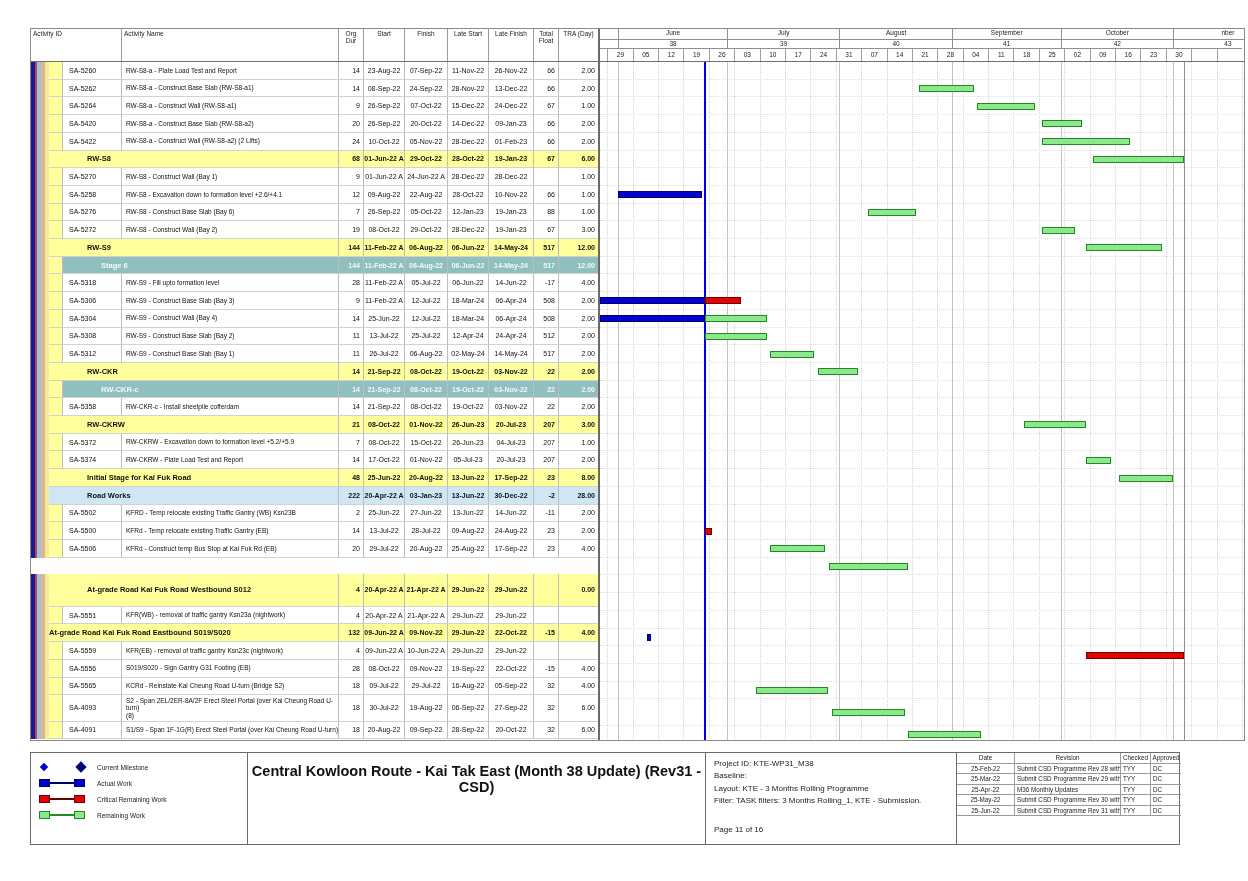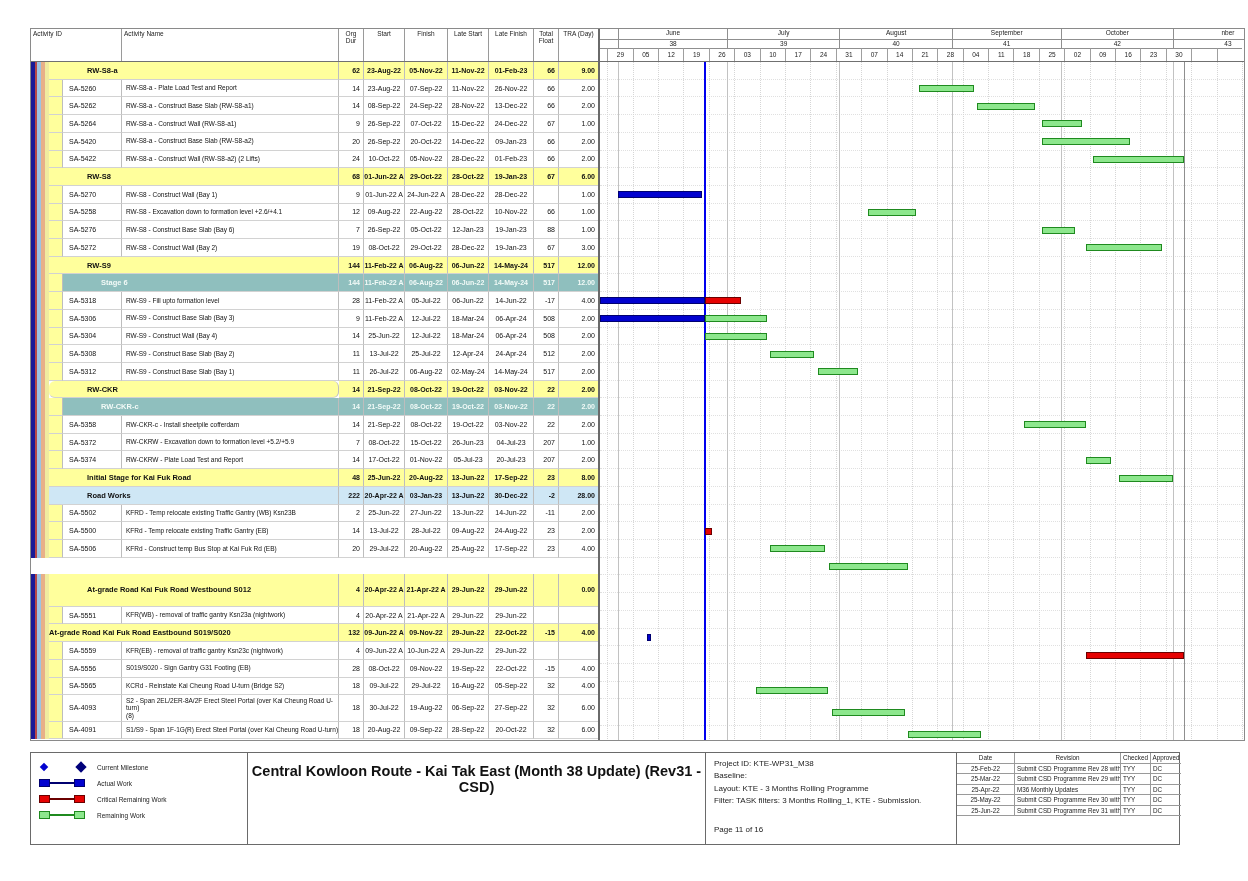--- a/index.html
+++ b/index.html
@@ -62,31 +62,20 @@
         <div class="hcell hc-c" style="width:43px">Finish</div>
         <div class="hcell hc-c" style="width:41px">Late Start</div>
         <div class="hcell hc-c" style="width:45px">Late Finish</div>
         <div class="hcell hc-c" style="width:25px">Total
 Float</div>
         <div class="hcell hc-c" style="width:39px;border-right:none">TRA (Day)</div>
       </div>
       <div id="tbody">
           <div class="trow" style="height: 17.71px;">
             <div class="stripes"></div>
-            <div class="cell sumlbl" style="width: 290px; flex: 0 0 290px; padding-left: 38px; background: rgb(255, 255, 156); color: rgb(17, 17, 17);">RW-S8-a</div>
-            <div class="cell c-r bold" style="width: 25px; flex: 0 0 25px; background: rgb(255, 255, 156); color: rgb(17, 17, 17);">62</div>
-            <div class="cell c-c bold" style="width: 41px; flex: 0 0 41px; background: rgb(255, 255, 156); color: rgb(17, 17, 17);">23-Aug-22</div>
-            <div class="cell c-c bold" style="width: 43px; flex: 0 0 43px; background: rgb(255, 255, 156); color: rgb(17, 17, 17);">05-Nov-22</div>
-            <div class="cell c-c bold" style="width: 41px; flex: 0 0 41px; background: rgb(255, 255, 156); color: rgb(17, 17, 17);">11-Nov-22</div>
-            <div class="cell c-c bold" style="width: 45px; flex: 0 0 45px; background: rgb(255, 255, 156); color: rgb(17, 17, 17);">01-Feb-23</div>
-            <div class="cell c-r bold" style="width: 25px; flex: 0 0 25px; background: rgb(255, 255, 156); color: rgb(17, 17, 17);">66</div>
-            <div class="cell c-r bold" style="width: 39px; flex: 0 0 39px; background: rgb(255, 255, 156); color: rgb(17, 17, 17); border-right: none;">9.00</div>
-          </div>
-          <div class="trow" style="height: 17.71px;">
-            <div class="stripes"></div>
             <div class="cell " style="width: 14px; flex: 0 0 14px; background: rgb(255, 255, 156);"></div>
             <div class="cell idc" style="width: 59px; flex: 0 0 59px;">SA-5260</div>
             <div class="cell nm" style="width: 217px; flex: 0 0 217px; white-space: nowrap;">RW-S8-a - Plate Load Test and Report</div>
             <div class="cell c-r" style="width: 25px; flex: 0 0 25px;">14</div>
             <div class="cell c-c" style="width: 41px; flex: 0 0 41px;">23-Aug-22</div>
             <div class="cell c-c" style="width: 43px; flex: 0 0 43px;">07-Sep-22</div>
             <div class="cell c-c" style="width: 41px; flex: 0 0 41px;">11-Nov-22</div>
             <div class="cell c-c" style="width: 45px; flex: 0 0 45px;">26-Nov-22</div>
             <div class="cell c-r" style="width: 25px; flex: 0 0 25px;">66</div>
             <div class="cell c-r" style="width: 39px; flex: 0 0 39px; border-right: none;">2.00</div>
@@ -289,21 +278,21 @@
             <div class="cell c-r" style="width: 25px; flex: 0 0 25px;">11</div>
             <div class="cell c-c" style="width: 41px; flex: 0 0 41px;">26-Jul-22</div>
             <div class="cell c-c" style="width: 43px; flex: 0 0 43px;">06-Aug-22</div>
             <div class="cell c-c" style="width: 41px; flex: 0 0 41px;">02-May-24</div>
             <div class="cell c-c" style="width: 45px; flex: 0 0 45px;">14-May-24</div>
             <div class="cell c-r" style="width: 25px; flex: 0 0 25px;">517</div>
             <div class="cell c-r" style="width: 39px; flex: 0 0 39px; border-right: none;">2.00</div>
           </div>
           <div class="trow" style="height: 17.71px;">
             <div class="stripes"></div>
-            <div class="cell sumlbl" style="width: 290px; flex: 0 0 290px; padding-left: 38px; background: rgb(255, 255, 156); color: rgb(17, 17, 17); border-radius: 6px;">RW-CKR</div>
+            <div class="cell sumlbl" style="width: 290px; flex: 0 0 290px; padding-left: 38px; background: rgb(255, 255, 156); color: rgb(17, 17, 17);">RW-CKR</div>
             <div class="cell c-r bold" style="width: 25px; flex: 0 0 25px; background: rgb(255, 255, 156); color: rgb(17, 17, 17);">14</div>
             <div class="cell c-c bold" style="width: 41px; flex: 0 0 41px; background: rgb(255, 255, 156); color: rgb(17, 17, 17);">21-Sep-22</div>
             <div class="cell c-c bold" style="width: 43px; flex: 0 0 43px; background: rgb(255, 255, 156); color: rgb(17, 17, 17);">08-Oct-22</div>
             <div class="cell c-c bold" style="width: 41px; flex: 0 0 41px; background: rgb(255, 255, 156); color: rgb(17, 17, 17);">19-Oct-22</div>
             <div class="cell c-c bold" style="width: 45px; flex: 0 0 45px; background: rgb(255, 255, 156); color: rgb(17, 17, 17);">03-Nov-22</div>
             <div class="cell c-r bold" style="width: 25px; flex: 0 0 25px; background: rgb(255, 255, 156); color: rgb(17, 17, 17);">22</div>
             <div class="cell c-r bold" style="width: 39px; flex: 0 0 39px; background: rgb(255, 255, 156); color: rgb(17, 17, 17); border-right: none;">2.00</div>
           </div>
           <div class="trow" style="height: 17.71px;">
             <div class="stripes"></div>
@@ -322,20 +311,31 @@
             <div class="cell " style="width: 14px; flex: 0 0 14px; background: rgb(255, 255, 156);"></div>
             <div class="cell idc" style="width: 59px; flex: 0 0 59px;">SA-5358</div>
             <div class="cell nm" style="width: 217px; flex: 0 0 217px; white-space: nowrap;">RW-CKR-c - Install sheetpile cofferdam</div>
             <div class="cell c-r" style="width: 25px; flex: 0 0 25px;">14</div>
             <div class="cell c-c" style="width: 41px; flex: 0 0 41px;">21-Sep-22</div>
             <div class="cell c-c" style="width: 43px; flex: 0 0 43px;">08-Oct-22</div>
             <div class="cell c-c" style="width: 41px; flex: 0 0 41px;">19-Oct-22</div>
             <div class="cell c-c" style="width: 45px; flex: 0 0 45px;">03-Nov-22</div>
             <div class="cell c-r" style="width: 25px; flex: 0 0 25px;">22</div>
             <div class="cell c-r" style="width: 39px; flex: 0 0 39px; border-right: none;">2.00</div>
+          </div>
+          <div class="trow" style="height: 17.71px;">
+            <div class="stripes"></div>
+            <div class="cell sumlbl" style="width: 290px; flex: 0 0 290px; padding-left: 38px; background: rgb(255, 255, 156); color: rgb(17, 17, 17);">RW-CKRW</div>
+            <div class="cell c-r bold" style="width: 25px; flex: 0 0 25px; background: rgb(255, 255, 156); color: rgb(17, 17, 17);">21</div>
+            <div class="cell c-c bold" style="width: 41px; flex: 0 0 41px; background: rgb(255, 255, 156); color: rgb(17, 17, 17);">08-Oct-22</div>
+            <div class="cell c-c bold" style="width: 43px; flex: 0 0 43px; background: rgb(255, 255, 156); color: rgb(17, 17, 17);">01-Nov-22</div>
+            <div class="cell c-c bold" style="width: 41px; flex: 0 0 41px; background: rgb(255, 255, 156); color: rgb(17, 17, 17);">26-Jun-23</div>
+            <div class="cell c-c bold" style="width: 45px; flex: 0 0 45px; background: rgb(255, 255, 156); color: rgb(17, 17, 17);">20-Jul-23</div>
+            <div class="cell c-r bold" style="width: 25px; flex: 0 0 25px; background: rgb(255, 255, 156); color: rgb(17, 17, 17);">207</div>
+            <div class="cell c-r bold" style="width: 39px; flex: 0 0 39px; background: rgb(255, 255, 156); color: rgb(17, 17, 17); border-right: none;">3.00</div>
           </div>
           <div class="trow" style="height: 17.71px;">
             <div class="stripes"></div>
             <div class="cell " style="width: 14px; flex: 0 0 14px; background: rgb(255, 255, 156);"></div>
             <div class="cell idc" style="width: 59px; flex: 0 0 59px;">SA-5372</div>
             <div class="cell nm" style="width: 217px; flex: 0 0 217px; white-space: nowrap;">RW-CKRW - Excavation down to formation level +5.2/+5.9</div>
             <div class="cell c-r" style="width: 25px; flex: 0 0 25px;">7</div>
             <div class="cell c-c" style="width: 41px; flex: 0 0 41px;">08-Oct-22</div>
             <div class="cell c-c" style="width: 43px; flex: 0 0 43px;">15-Oct-22</div>
             <div class="cell c-c" style="width: 41px; flex: 0 0 41px;">26-Jun-23</div>

